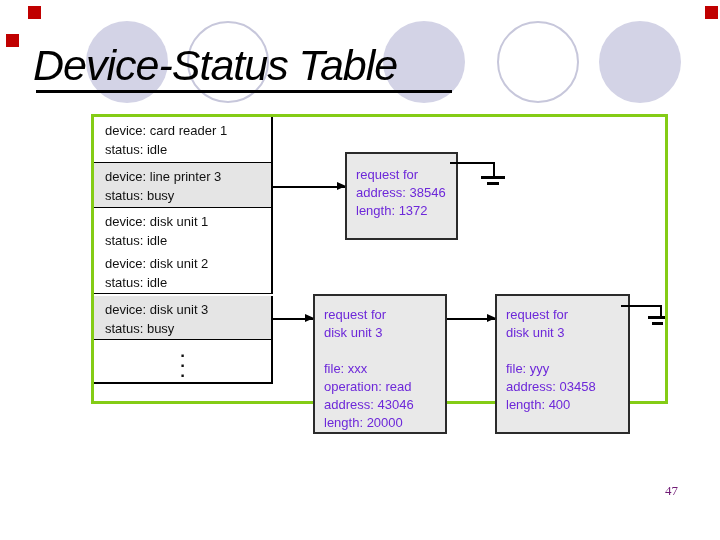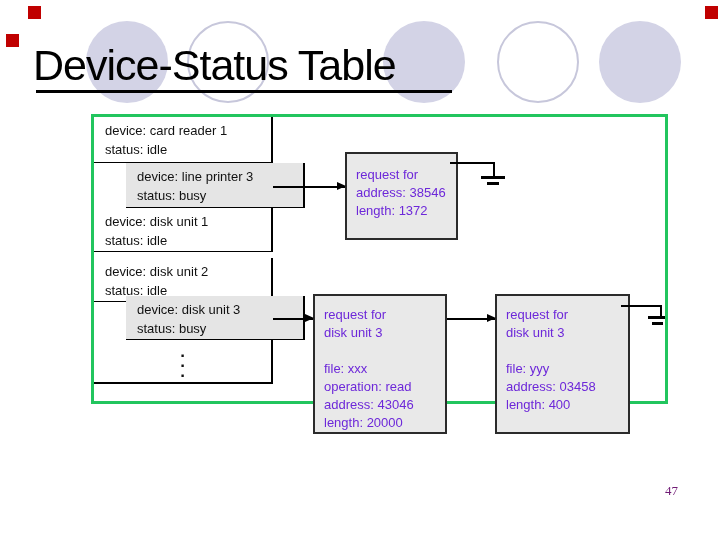--- a/index.html
+++ b/index.html
@@ -9,36 +9,36 @@
   }
   
   .circle { position:absolute; top:21px; width:82px; height:82px; border-radius:50%; z-index:0; }
   .circle.filled  { background:#d3d3e6; }
   .circle.outlined{ background:#ffffff; border:2px solid #c7c7db; width:78px; height:78px; }
   
   .sq { position:absolute; width:13px; height:13px; background:#c00000; z-index:3; }
   
   .title {
     position:absolute; left:33px; top:44px; z-index:2;
-    font-size:43px; line-height:1; color:#000; letter-spacing:-1px; white-space:nowrap;
+    font-size:43px; line-height:1; color:#000; letter-spacing:-1px; white-space:nowrap;font-style:italic;
   }
   .title-underline { position:absolute; left:36px; top:90px; width:416px; height:3px; background:#000; z-index:2; }
   
   .frame {
     position:absolute; left:91px; top:114px; width:577px; height:290px;
-    border:3px solid #22c55e; background:#fff; box-sizing:border-box; z-index:1;
+    border:3px solid #84cc16; background:#fff; box-sizing:border-box; z-index:1;
   }
   
   .trow {
     position:absolute; left:0; width:179px; box-sizing:border-box;
     border-right:2px solid #000; border-bottom:1px solid #000;
     padding:4px 0 0 11px; font-size:13px; line-height:19px; color:#111;
     background:#fff;
   }
-  .trow.shaded { background:#e5e5e5;margin-left:32px; }
+  .trow.shaded { background:#e5e5e5; }
   .trow .ln { white-space:nowrap; }
   .trow.dots { padding:0; border-bottom:2px solid #000; }
   .tdots {
     width:100%; text-align:center; white-space:pre-line;
     font-weight:bold; font-size:17px; line-height:10px; padding-top:7px; color:#111;
   }
   
   .block {
     position:absolute; background:#e9e9e9; border:2px solid #2b2b2b; box-sizing:border-box;
     font-size:13px; line-height:18px; color:#6d28d9; z-index:1; overflow:hidden;
@@ -84,21 +84,21 @@
     <div class="ln">status: idle</div>
   </div>
   <div class="trow shaded" style="top:46px; height:45px;">
     <div class="ln">device: line printer 3</div>
     <div class="ln">status: busy</div>
   </div>
   <div class="trow" style="top:91px; height:44px;">
     <div class="ln">device: disk unit 1</div>
     <div class="ln">status: idle</div>
   </div>
-  <div class="trow" style="top:141px; height:44px;">
+  <div class="trow" style="top:133px; height:44px;">
     <div class="ln">device: disk unit 2</div>
     <div class="ln">status: idle</div>
   </div>
   <div class="trow shaded" style="top:179px; height:44px;">
     <div class="ln">device: disk unit 3</div>
     <div class="ln">status: busy</div>
   </div>
   <div class="trow dots" style="top:223px; height:44px;">
     <div class="tdots">.
 .

